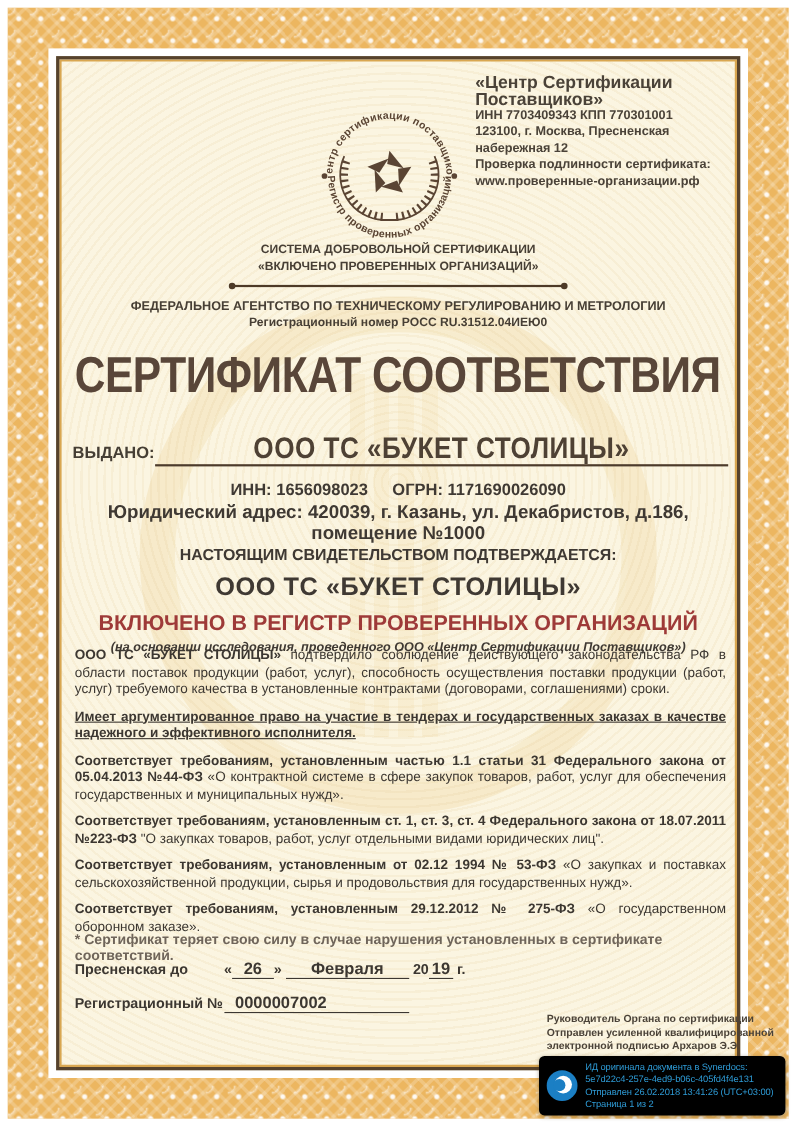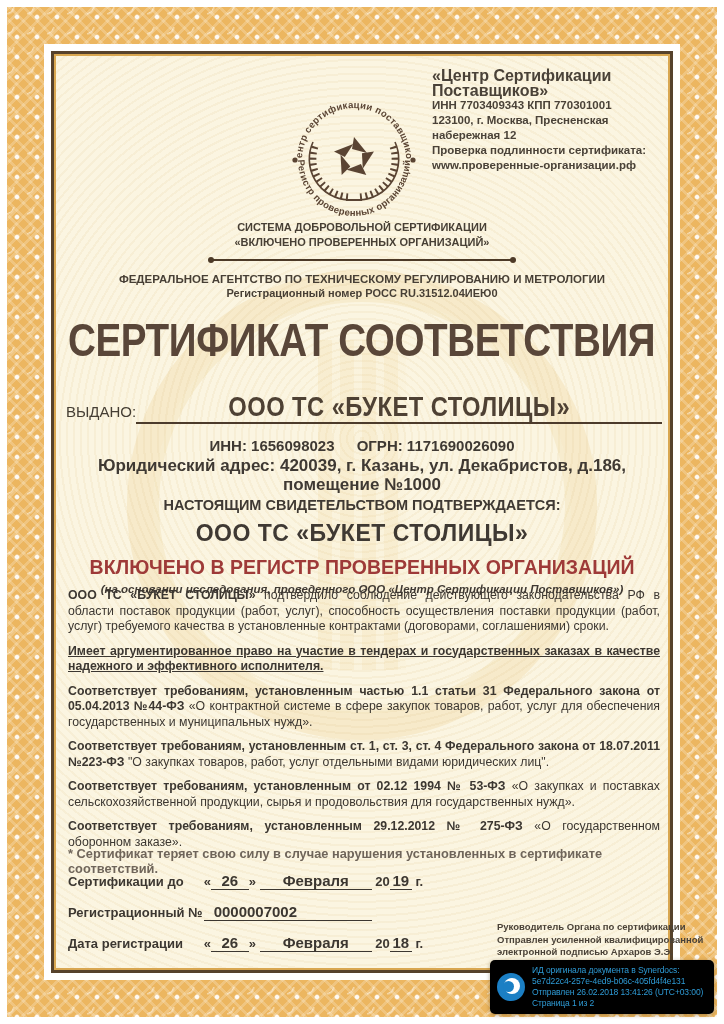--- a/index.html
+++ b/index.html
@@ -53,21 +53,21 @@
   .separator::before { left:-3px; } .separator::after { right:-3px; }
 
   .agency { position:absolute; left:56px; right:56px; top:272px; text-align:center; font-weight:700; color:#473f35; }
   .agency .a1 { font-size:11.5px; line-height:14px; }
   .agency .a2 { font-size:11px; line-height:14px; }
 
   .title { position:absolute; left:0; right:0; top:313px; text-align:center; font-size:46px; line-height:54px; font-weight:700; color:#594639; white-space:nowrap; }
   .title > span { display:inline-block; transform:scaleX(.84); letter-spacing:-.5px; }
 
   .vydano { position:absolute; left:66px; right:62px; top:392px; display:flex; align-items:flex-end; }
-  .vydano .lbl { font-size:15px; font-weight:400; color:#453e34; padding-bottom:4px; }
+  .vydano .lbl { font-size:15px; font-weight:700; color:#453e34; padding-bottom:4px; }
   .vydano .line { flex:1; border-bottom:2px solid #4c3b2b; text-align:center; }
   .vydano .line > span { display:inline-block; transform:scaleX(.88); font-size:27px; line-height:30px; font-weight:700; color:#4e4134; letter-spacing:.5px; }
 
   .company { position:absolute; left:56px; right:56px; top:436px; text-align:center; color:#3f3933; font-weight:600; }
   .company .l1 { font-size:15px; line-height:20px; font-weight:700; }
   .company .l1 span { margin:0 9px; }
   .company .l2 { font-size:17px; line-height:19px; }
 
   .confirm { position:absolute; left:56px; right:56px; top:497px; text-align:center; color:#3f3933; }
   .confirm .h { font-size:14.5px; font-weight:700; }
@@ -193,37 +193,30 @@
     <p><span class="lead">Соответствует требованиям, установленным частью 1.1 статьи 31 Федерального закона от 05.04.2013 №44-ФЗ</span><span> «О контрактной системе в сфере закупок товаров, работ, услуг для обеспечения государственных и муниципальных нужд».</span></p>
     <p><span class="lead">Соответствует требованиям, установленным ст. 1, ст. 3, ст. 4 Федерального закона от 18.07.2011 №223-ФЗ</span><span> "О закупках товаров, работ, услуг отдельными видами юридических лиц".</span></p>
     <p><span class="lead">Соответствует требованиям, установленным от 02.12 1994 № 53-ФЗ</span><span> «О закупках и поставках сельскохозяйственной продукции, сырья и продовольствия для государственных нужд».</span></p>
     <p><span class="lead">Соответствует требованиям, установленным 29.12.2012 № 275-ФЗ</span><span> «О государственном оборонном заказе».</span></p>
   </div>
 
   <div class="note">* Сертификат теряет свою силу в случае нарушения установленных в сертификате соответствий.</div>
 
   <div class="fields">
     <div class="row">
-      <span class="flabel">Сертификации до</span>
+      <span class="flabel">Пресненская до</span>
       <span class="q">«</span><span class="blank day">26</span><span class="q">»</span>
       <span class="blank month">Февраля</span>
       <span class="q">20</span><span class="blank yr">19</span>
       <span class="q">г.</span>
     </div>
     <div class="row">
       <span class="flabel">Регистрационный №</span>
       <span class="blank reg">0000007002</span>
     </div>
-    <div class="row">
-      <span class="flabel">Дата регистрации</span>
-      <span class="q">«</span><span class="blank day">26</span><span class="q">»</span>
-      <span class="blank month">Февраля</span>
-      <span class="q">20</span><span class="blank yr">18</span>
-      <span class="q">г.</span>
-    </div>
   </div>
 
   <div class="signature">
     <div>Руководитель Органа по сертификации</div>
     <div>Отправлен усиленной квалифицированной</div>
     <div>электронной подписью Архаров Э.Э.</div>
   </div>
 
   <div class="stamp">
     <div class="sd-logo"></div>

